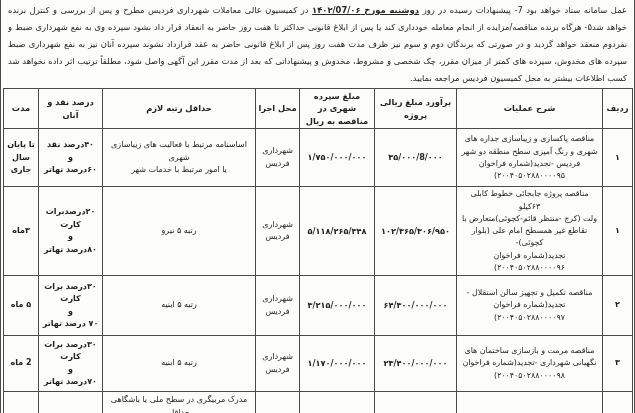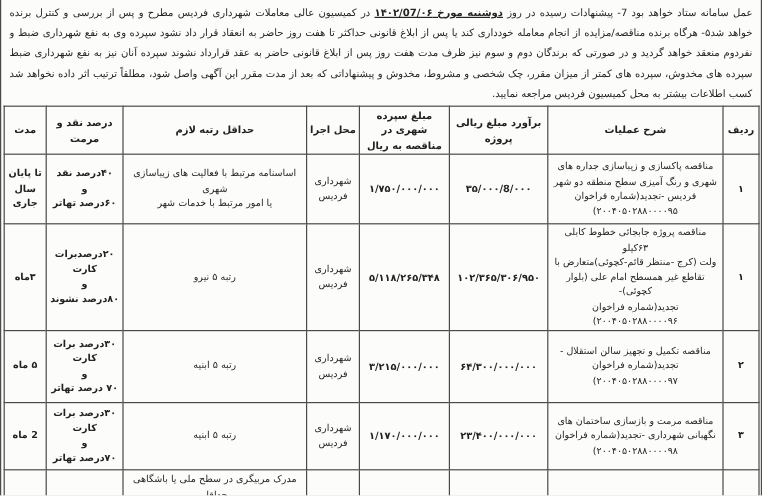--- a/index.html
+++ b/index.html
@@ -85,21 +85,21 @@
     <thead>
       <tr class="hrow">
         <th>ردیف</th>
         <th>شرح عملیات</th>
         <th>برآورد مبلغ ریالی
 پروژه</th>
         <th>مبلغ سپرده شهری در
 مناقصه به ریال</th>
         <th>محل اجرا</th>
         <th>حداقل رتبه لازم</th>
-        <th>درصد نقد و مرمت</th>
+        <th>درصد نقد و آنان</th>
         <th>مدت</th>
       </tr>
     </thead>
     <tbody>
       <tr class="row-1">
         <td class="rowno">۱</td>
         <td class="desc">مناقصه پاکسازی و زیباسازی جداره های
 شهری و رنگ آمیزی سطح منطقه دو شهر
 فردیس -تجدید(شماره فراخوان
 ۲۰۰۴۰۵۰۲۸۸۰۰۰۰۹۵)</td>
@@ -124,21 +124,21 @@
 تجدید(شماره فراخوان
 ۲۰۰۴۰۵۰۲۸۸۰۰۰۰۹۶)</td>
         <td class="num">۱۰۲/۳۶۵/۳۰۶/۹۵۰</td>
         <td class="num">۵/۱۱۸/۲۶۵/۳۴۸</td>
         <td>شهرداری
 فردیس</td>
         <td>رتبه ۵ نیرو</td>
         <td class="pct">۲۰درصدبرات
 کارت
 و
-۸۰درصد نشوند</td>
+۸۰درصد تهاتر</td>
         <td class="dur">۳ماه</td>
       </tr>
       <tr class="row-3">
         <td class="rowno">۲</td>
         <td class="desc">مناقصه تکمیل و تجهیز سالن استقلال -
 تجدید(شماره فراخوان
 ۲۰۰۴۰۵۰۲۸۸۰۰۰۰۹۷)</td>
         <td class="num">۶۴/۳۰۰/۰۰۰/۰۰۰</td>
         <td class="num">۳/۲۱۵/۰۰۰/۰۰۰</td>
         <td>شهرداری

